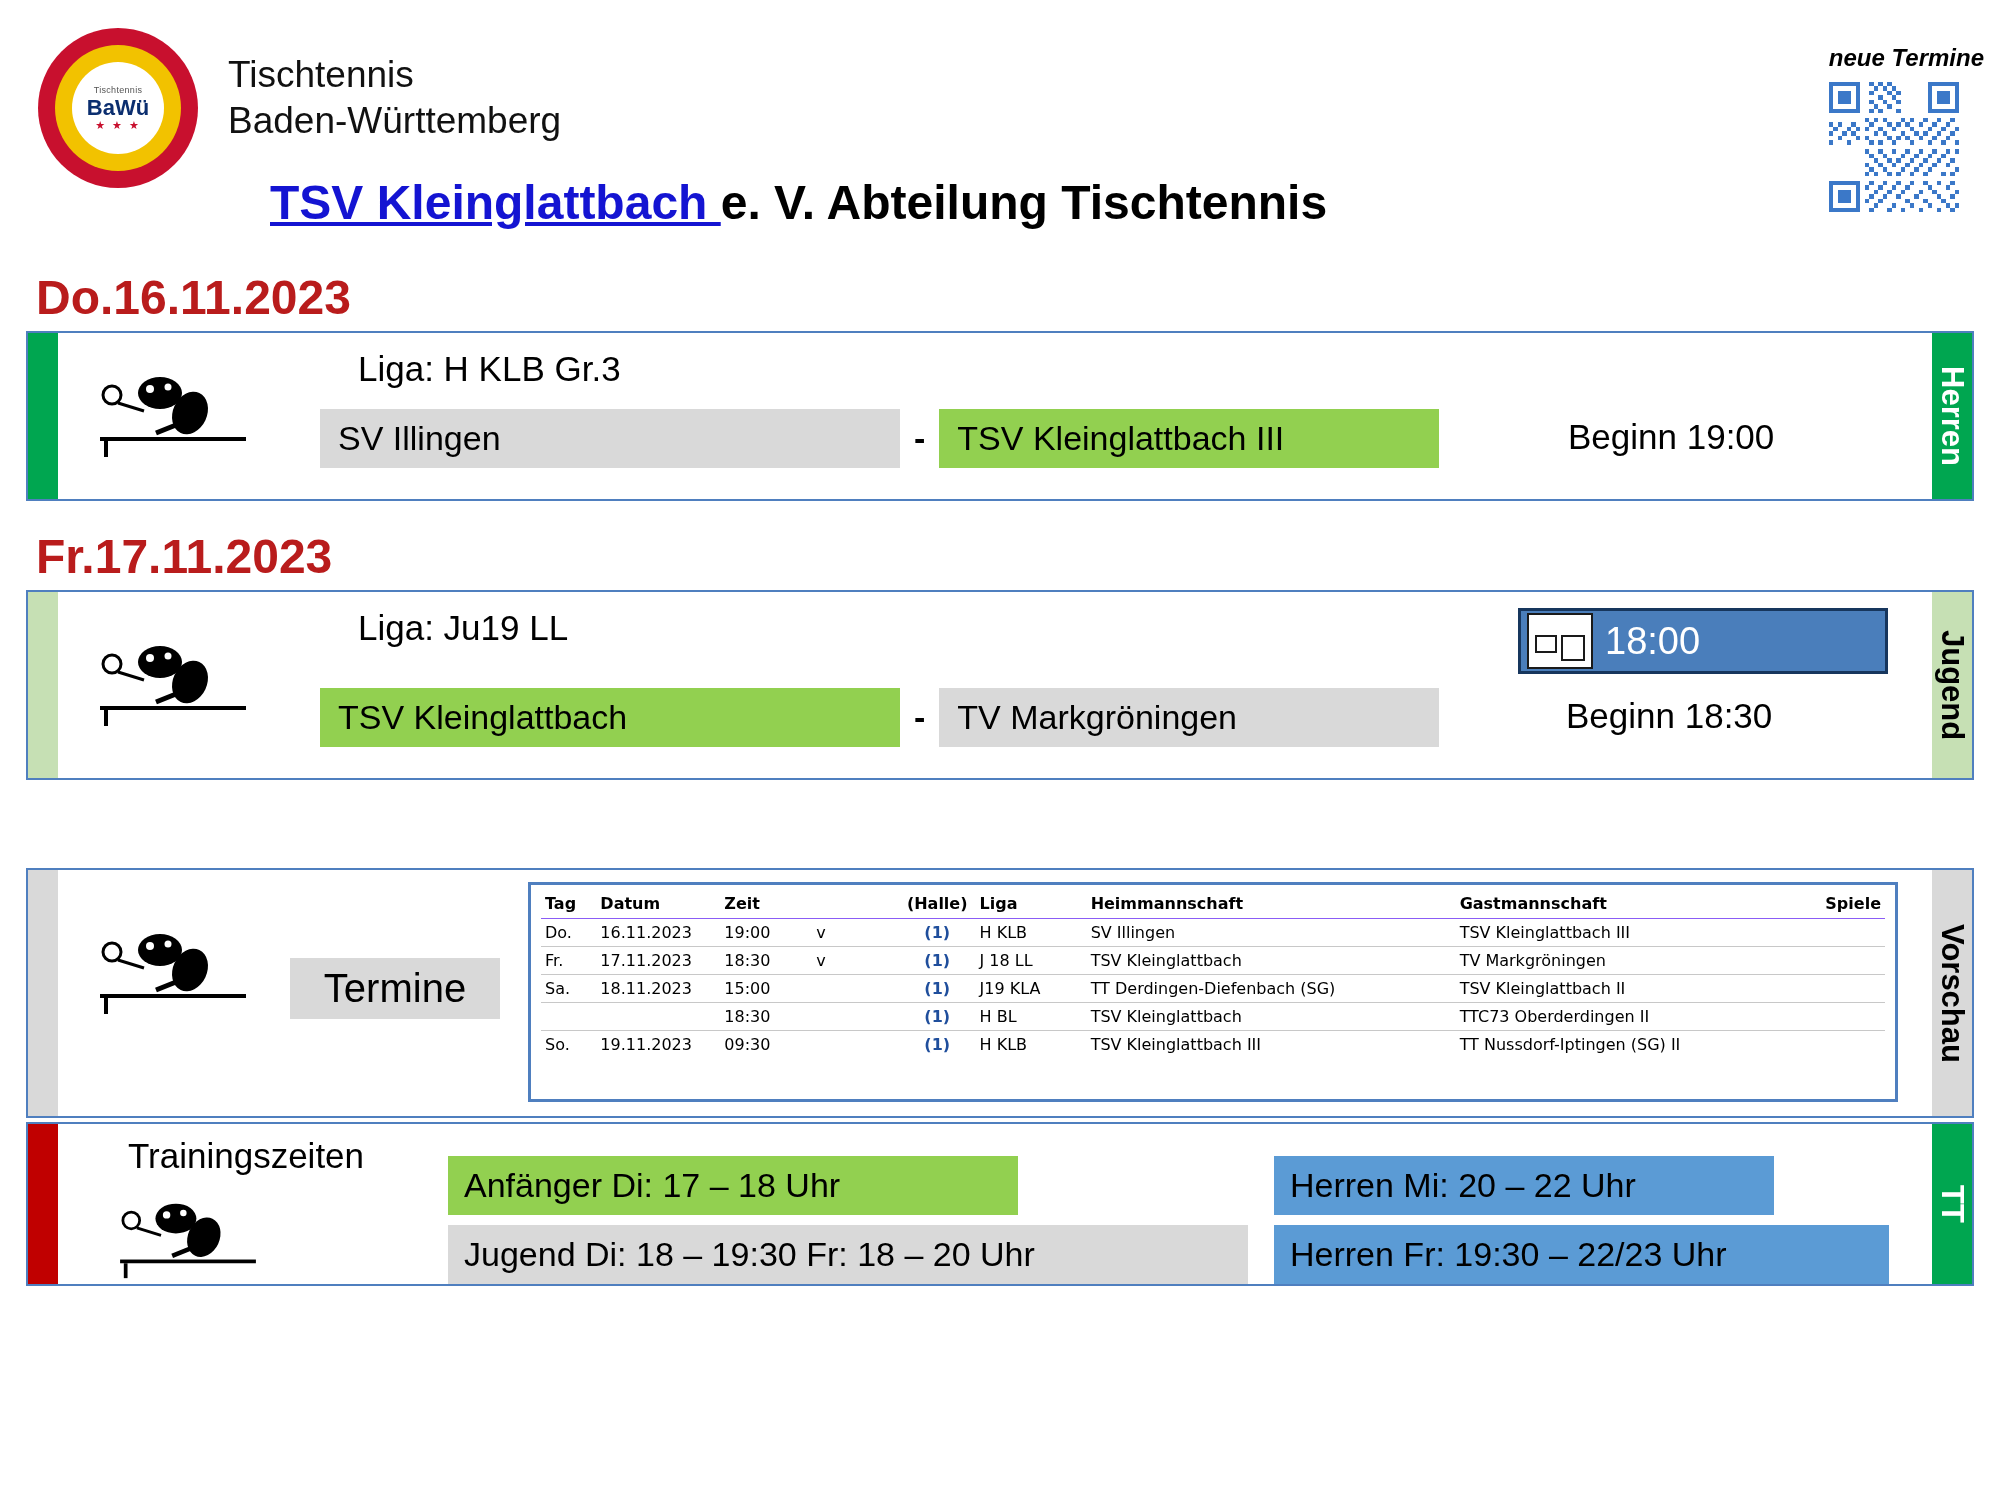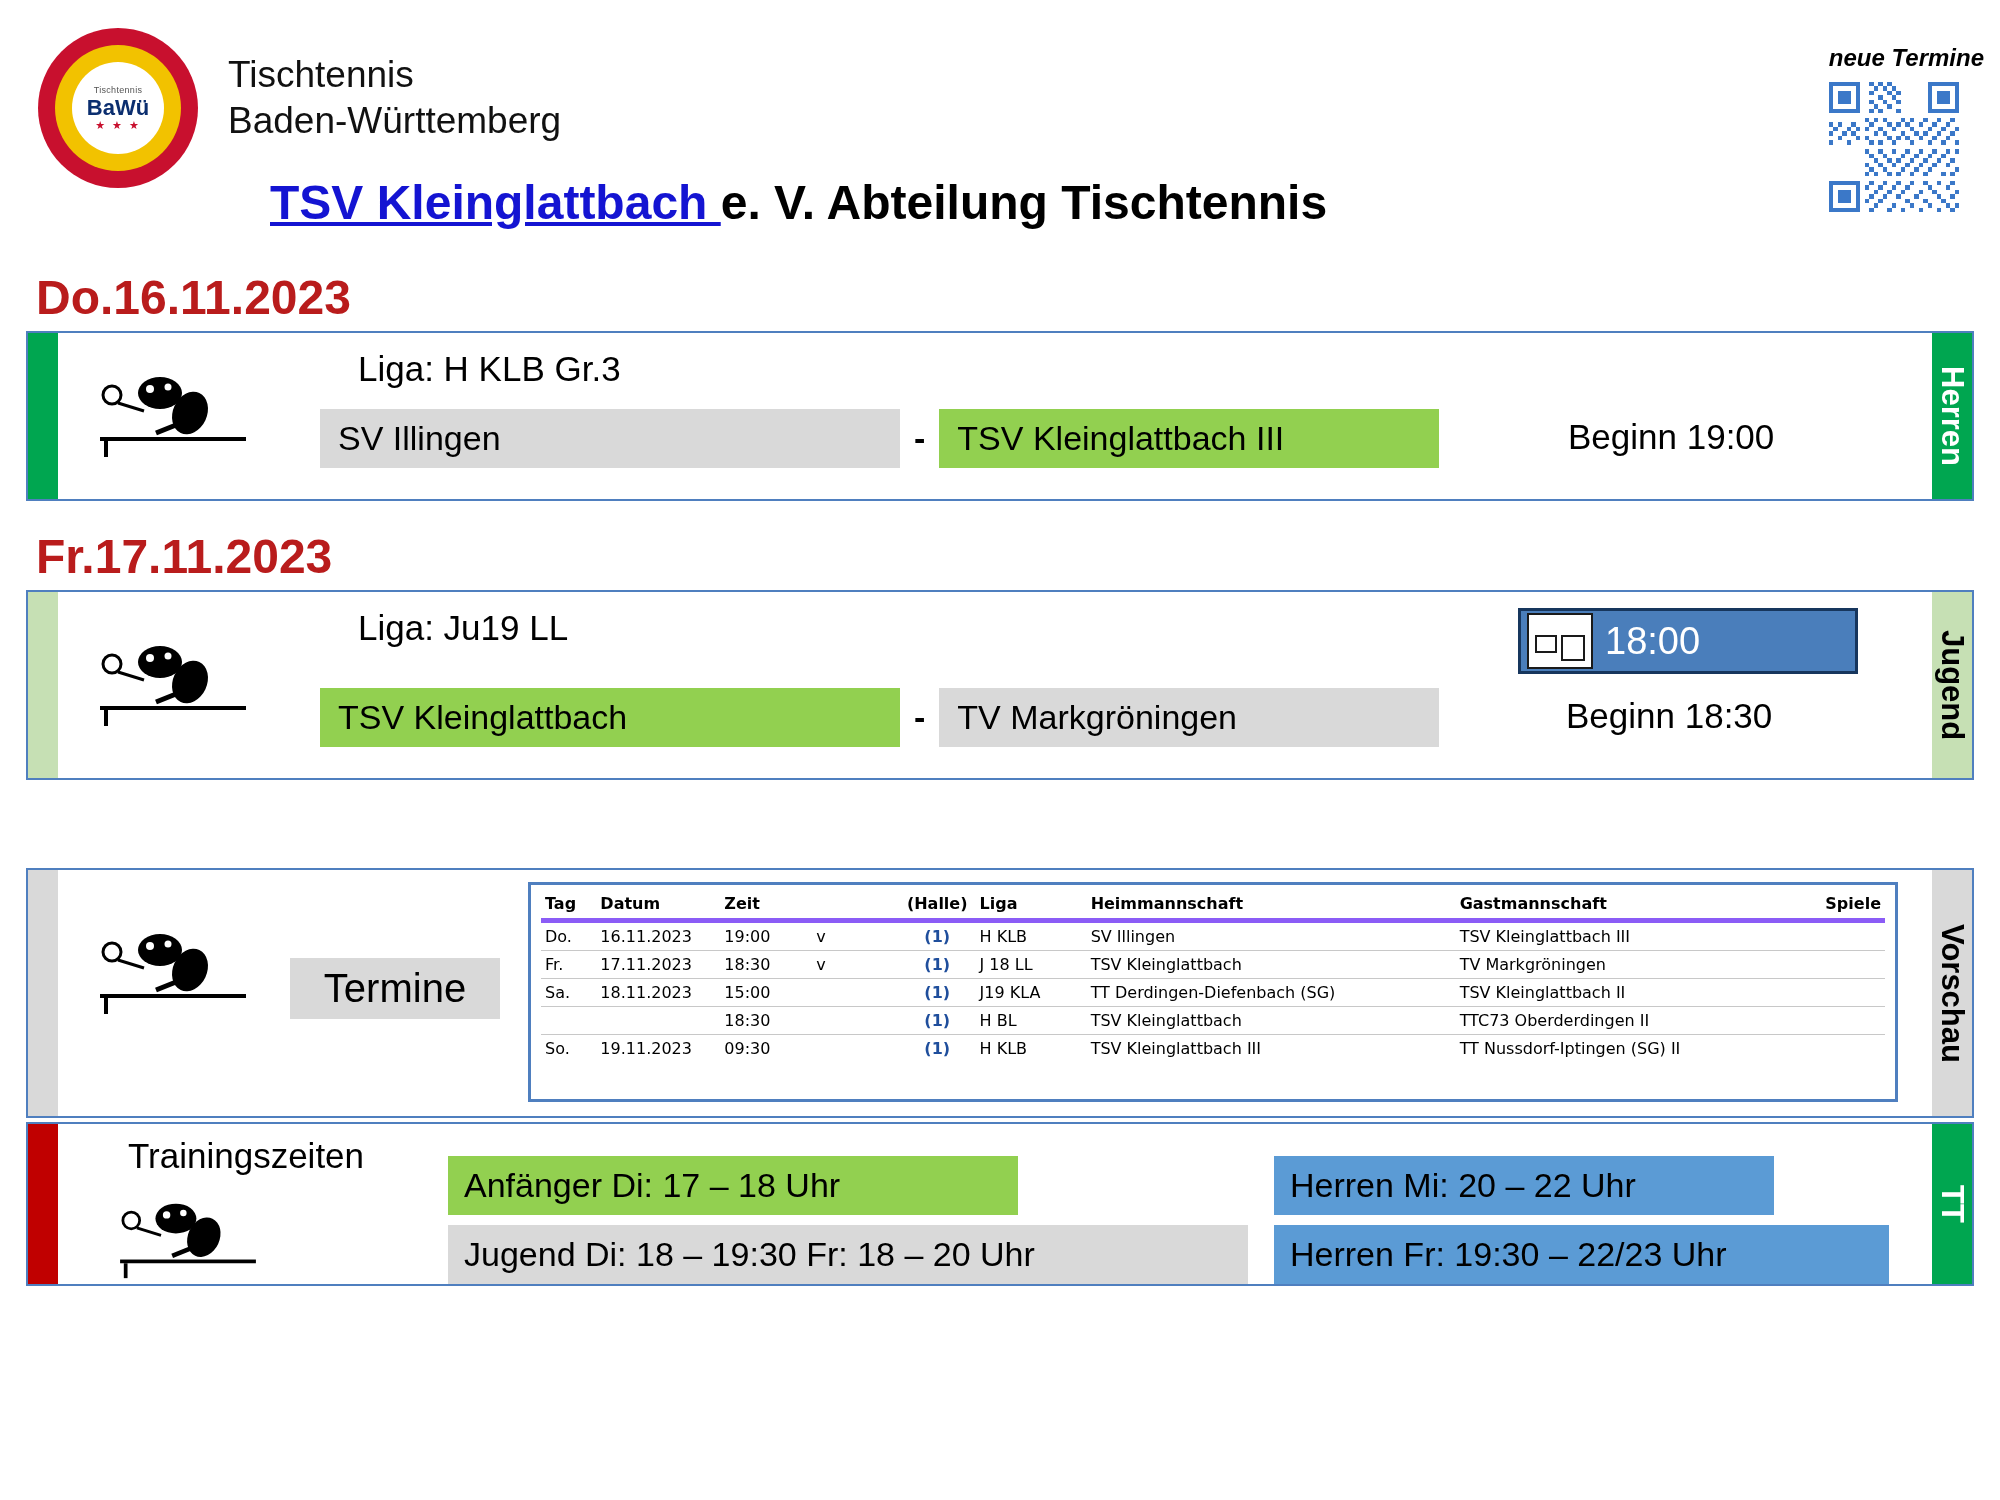--- a/index.html
+++ b/index.html
@@ -273,21 +273,21 @@
     font-weight: bold;
     text-align: left;
     padding: 3px 4px 5px 4px;
     white-space: nowrap;
   }
   table.termine td {
     padding: 4px 4px;
     border-top: 1px solid #c8c8c8;
     white-space: nowrap;
   }
-  table.termine tr.first td { border-top: 5px solid #8b5cf6; }
+  table.termine tr.first td { border-top: 1px solid #8b5cf6; }
   .c-halle { color: #1f4e9c; font-weight: bold; text-align: center; }
   .c-right { text-align: right; }
 
   
   .training-box {
     position: relative;
     margin: 4px 26px 0 26px;
     border: 2px solid #4f7fbf;
     background: #ffffff;
     box-sizing: border-box;
@@ -571,21 +571,21 @@
       <circle cx="70" cy="14" r="3.5" fill="#fff"></circle>
       <path d="M20 30 L46 38" stroke="#000" stroke-width="3" fill="none"></path>
       <ellipse cx="92" cy="40" rx="17" ry="22" fill="#000" transform="rotate(25 92 40)"></ellipse>
       <path d="M78 52 L58 60" stroke="#000" stroke-width="5" fill="none"></path>
       <rect x="2" y="64" width="146" height="4" fill="#000"></rect>
       <rect x="6" y="68" width="4" height="16" fill="#000"></rect>
     </svg>
 
     <div class="liga-label">Liga: Ju19 LL</div>
 
-    <div class="halle-box" style="left:1460px; top:16px; width:340px; height:66px;">
+    <div class="halle-box" style="left:1460px; top:16px; width:370px; height:66px;">
       <div class="halle-icon"></div>
       <div class="time">18:00</div>
     </div>
 
     <div class="teams" style="top:96px">
       <div class="team home green">TSV Kleinglattbach</div>
       <div class="dash">-</div>
       <div class="team away grey">TV Markgröningen</div>
     </div>
 

